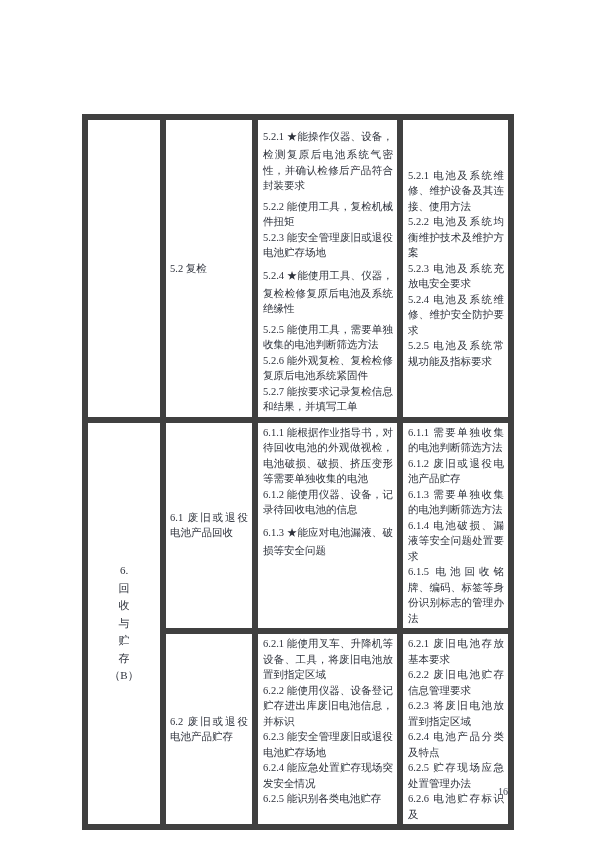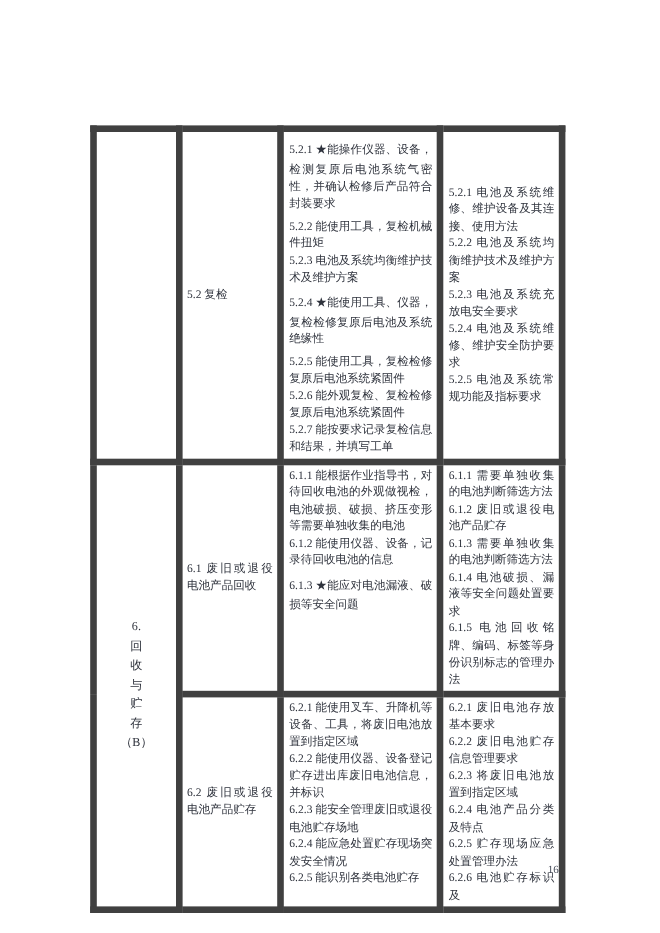--- a/index.html
+++ b/index.html
@@ -81,23 +81,23 @@
 
     <tbody>
         <tr style="height:300px">
       <td class="cat-cell"></td>
       <td class="task-cell">
         <div class="task-label">5.2 复检</div>
       </td>
       <td>
         <p class="item star">5.2.1 ★能操作仪器、设备，检测复原后电池系统气密性，并确认检修后产品符合封装要求</p>
         <p class="item">5.2.2 能使用工具，复检机械件扭矩</p>
-        <p class="item">5.2.3 电池及系统均衡维护技术及维护方案</p>
+        <p class="item">5.2.3 能安全管理废旧或退役电池贮存场地</p>
         <p class="item star">5.2.4 ★能使用工具、仪器，复检检修复原后电池及系统绝缘性</p>
-        <p class="item">5.2.5 能使用工具，复检检修复原后电池系统紧固件</p>
+        <p class="item">5.2.5 能使用工具，需要单独收集的电池判断筛选方法</p>
         <p class="item">5.2.6 能外观复检、复检检修复原后电池系统紧固件</p>
         <p class="item">5.2.7 能按要求记录复检信息和结果，并填写工单</p>
       </td>
       <td class="mid">
         <p class="item">5.2.1 电池及系统维修、维护设备及其连接、使用方法</p>
         <p class="item">5.2.2 电池及系统均衡维护技术及维护方案</p>
         <p class="item">5.2.3 电池及系统充放电安全要求</p>
         <p class="item">5.2.4 电池及系统维修、维护安全防护要求</p>
         <p class="item">5.2.5 电池及系统常规功能及指标要求</p>
       </td>

